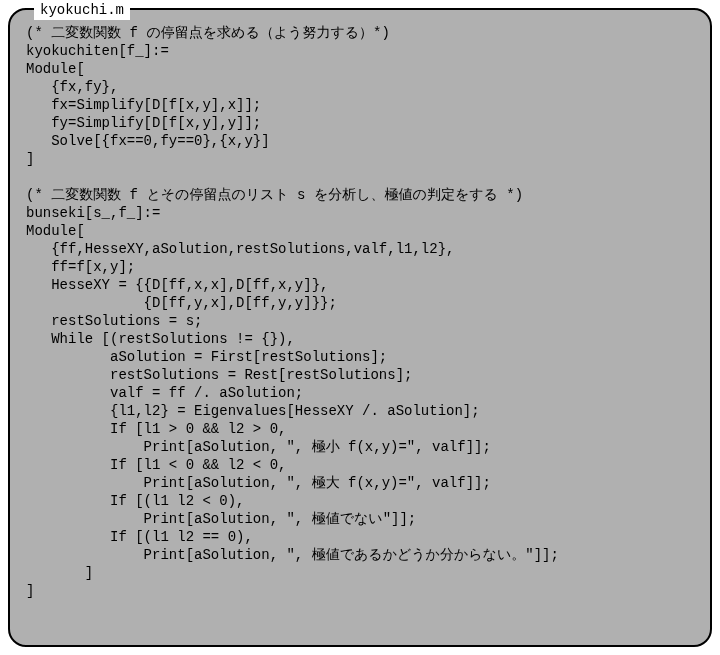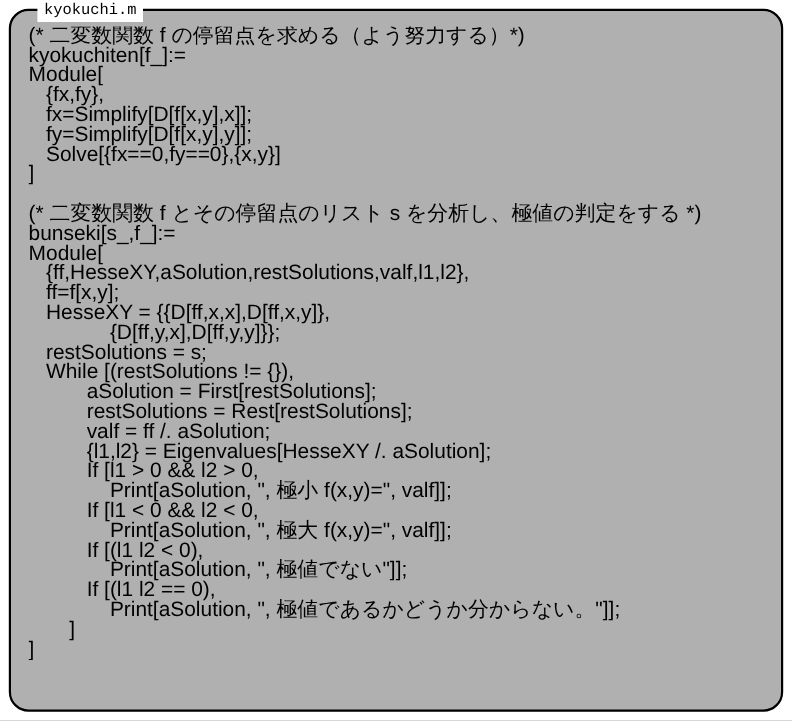--- a/index.html
+++ b/index.html
@@ -27,22 +27,22 @@
       position: absolute;
       top: -10px;
       left: 24px;
       background: #ffffff;
       padding: 2px 6px;
       font-size: 14px;
       font-family: "Courier New", monospace;
       color: #000;
     }
     .code-content {
-      font-family: Liberation Sans, sans-serif;
-      font-size: 19px;
+      font-family: Liberation Mono, monospace;
+      font-size: 14px;
       line-height: 18px;
       color: #000;
       white-space: pre;
       overflow: hidden;
     }
   </style>
 </head>
 <body>
 
 <div class="code-box">

